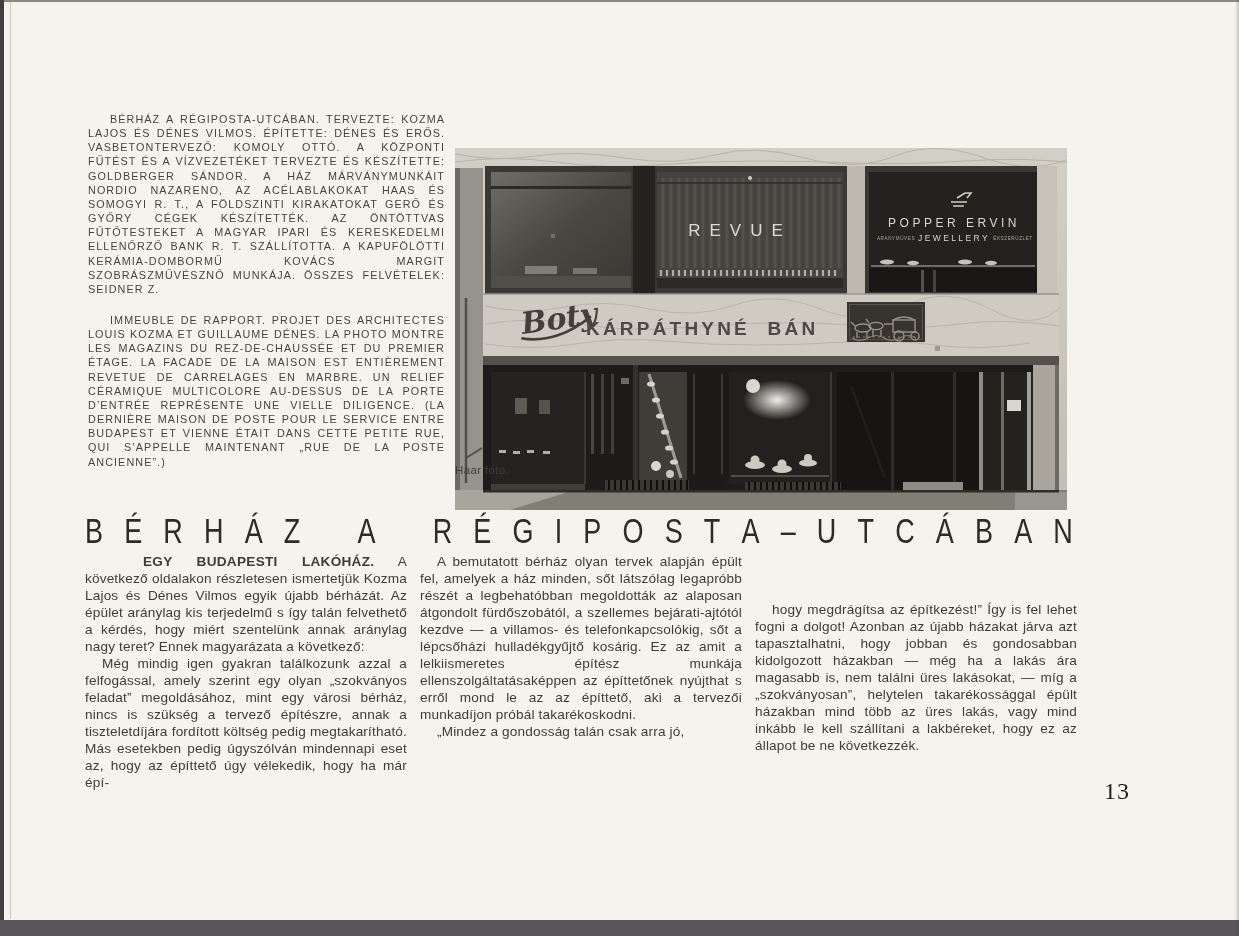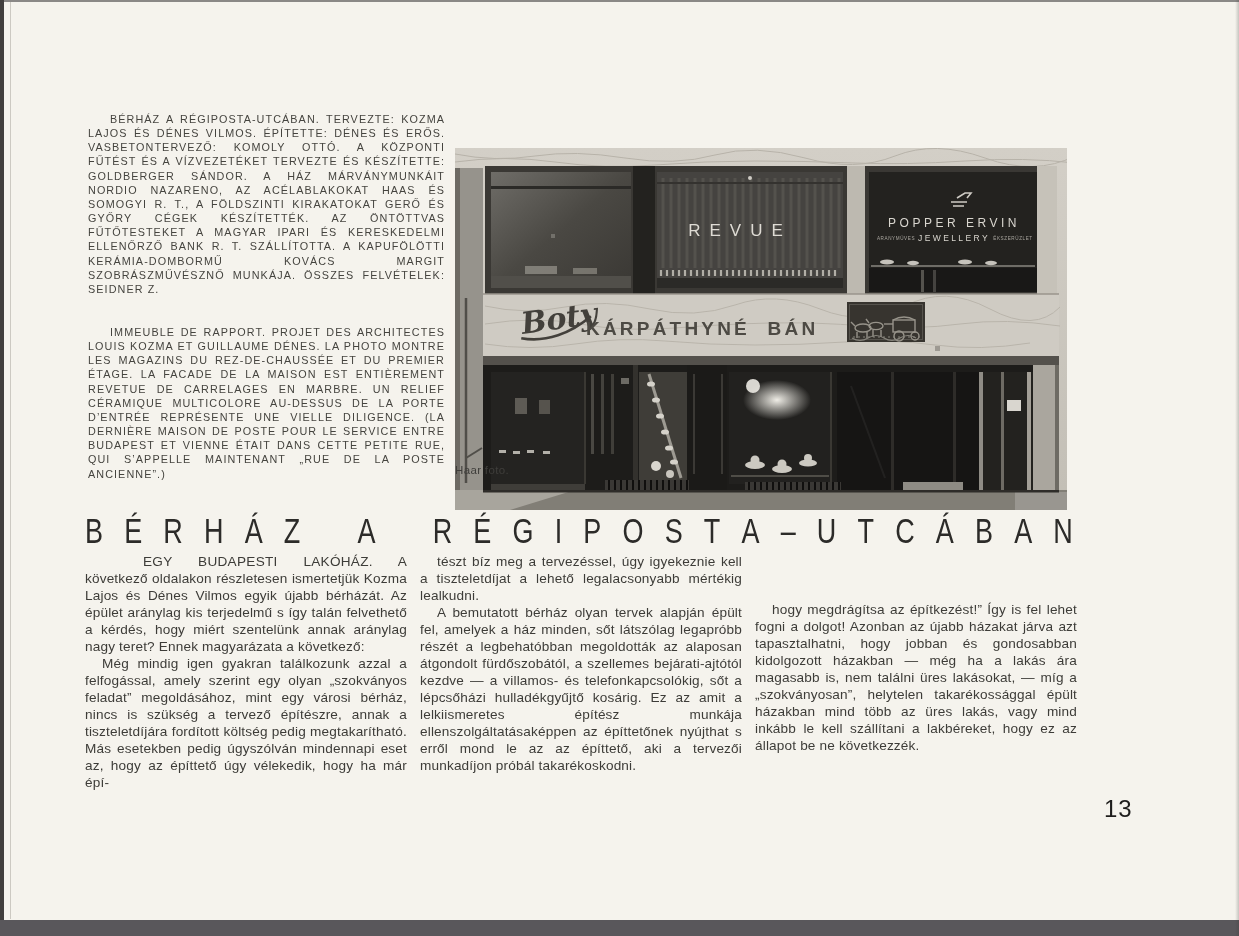--- a/index.html
+++ b/index.html
@@ -14,21 +14,21 @@
   .edge-line{position:absolute;left:10px;top:2px;bottom:17px;width:1px;background:#ccc9c2;}
   .edge-bottom{position:absolute;left:0;right:0;bottom:0;height:16px;background:#59575b;}
   .edge-right{position:absolute;right:0;top:0;bottom:0;width:4px;background:linear-gradient(to left,rgba(60,58,55,.25),rgba(60,58,55,0));}
 
   .caption{
     position:absolute;left:88px;width:357px;
     font-size:10.8px;line-height:14.15px;letter-spacing:.1em;
     color:#45443f;text-align:justify;text-indent:22px;margin-top:13px;
   }
   .caption-hu{top:99px;}
-  .caption-fr{top:312px;}
+  .caption-fr{top:300px;}
 
   .photo{position:absolute;left:455px;top:99px;width:612px;height:460px;}
   .photo svg{display:block;width:100%;height:100%;}
 
   .photo-credit{
     position:absolute;left:455px;top:464px;width:612px;
     text-align:left;font-size:11.5px;letter-spacing:.03em;color:#3f3e3b;
   }
 
   .headline{
@@ -39,29 +39,29 @@
   }
   .headline span{display:block;}
   .headline .hsp{width:.55em;}
 
   .col{
     position:absolute;top:553px;width:322px;
     font-size:13.6px;line-height:17px;letter-spacing:.012em;
     color:#3d3c38;text-align:justify;
   }
   .col p{margin:0;text-indent:17px;}
-  .col .lead{font-weight:normal;letter-spacing:.02em;padding-left:41px;}
+  .col .lead{font-weight:bold;letter-spacing:.02em;padding-left:41px;}
   .col .author{float:right;text-indent:0;letter-spacing:.05em;}
   .col-1{left:85px;}
   .col-2{left:420px;}
   .col-3{left:755px;margin-top:48px;}
 
   .page-number{
     position:absolute;left:1104px;top:778px;
-    font-family:Liberation Sans, sans-serif;font-size:24px;color:#1e1d1c;letter-spacing:1px;margin-top:17px;
+    font-family:Liberation Serif, serif;font-size:24px;color:#1e1d1c;letter-spacing:1px;
   }
 </style>
 </head>
 <body>
 
 <div class="edge-top"></div>
 <div class="edge-left"></div>
 <div class="edge-line"></div>
 <div class="edge-bottom"></div>
 <div class="edge-right"></div>
@@ -315,21 +315,21 @@
     <span>A</span>
     <span>N</span>
   </h1>
 
 <div class="col col-1">
   <p><span class="lead">EGY BUDAPESTI LAKÓHÁZ.</span><span> A következő oldalakon részletesen ismertetjük Kozma Lajos és Dénes Vilmos egyik újabb bérházát. Az épület aránylag kis terjedelmű s így talán felvethető a kérdés, hogy miért szentelünk annak aránylag nagy teret? Ennek magyarázata a következő:</span></p>
   <p>Még mindig igen gyakran találkozunk azzal a felfogással, amely szerint egy olyan „szokványos feladat” megoldásához, mint egy városi bérház, nincs is szükség a tervező építészre, annak a tiszteletdíjára fordított költség pedig megtakarítható. Más esetekben pedig úgyszólván mindennapi eset az, hogy az építtető úgy vélekedik, hogy ha már épí-</p>
 </div>
 
 <div class="col col-2">
-  <p>tészt bíz meg a tervezéssel, úgy igyekeznie kell a tiszteletdíjat a lehető legalacsonyabb mértékig lealkudni.</p>
   <p>A bemutatott bérház olyan tervek alapján épült fel, amelyek a ház minden, sőt látszólag legapróbb részét a legbehatóbban megoldották az alaposan átgondolt fürdőszobától, a szellemes bejárati-ajtótól kezdve — a villamos- és telefonkapcsolókig, sőt a lépcsőházi hulladékgyűjtő kosárig. Ez az amit a lelkiismeretes építész munkája ellenszolgáltatásaképpen az építtetőnek nyújthat s erről mond le az az építtető, aki a tervezői munkadíjon próbál takarékoskodni.</p>
+  <p>„Mindez a gondosság talán csak arra jó,</p>
 </div>
 
 <div class="col col-3">
   <p>hogy megdrágítsa az építkezést!” Így is fel lehet fogni a dolgot! Azonban az újabb házakat járva azt tapasztalhatni, hogy jobban és gondosabban kidolgozott házakban — még ha a lakás ára magasabb is, nem találni üres lakásokat, — míg a „szokványosan”, helytelen takarékossággal épült házakban mind több az üres lakás, vagy mind inkább le kell szállítani a lakbéreket, hogy ez az állapot be ne következzék.</p>
 </div>
 
 <div class="page-number">13</div>
 
 </body></html>

